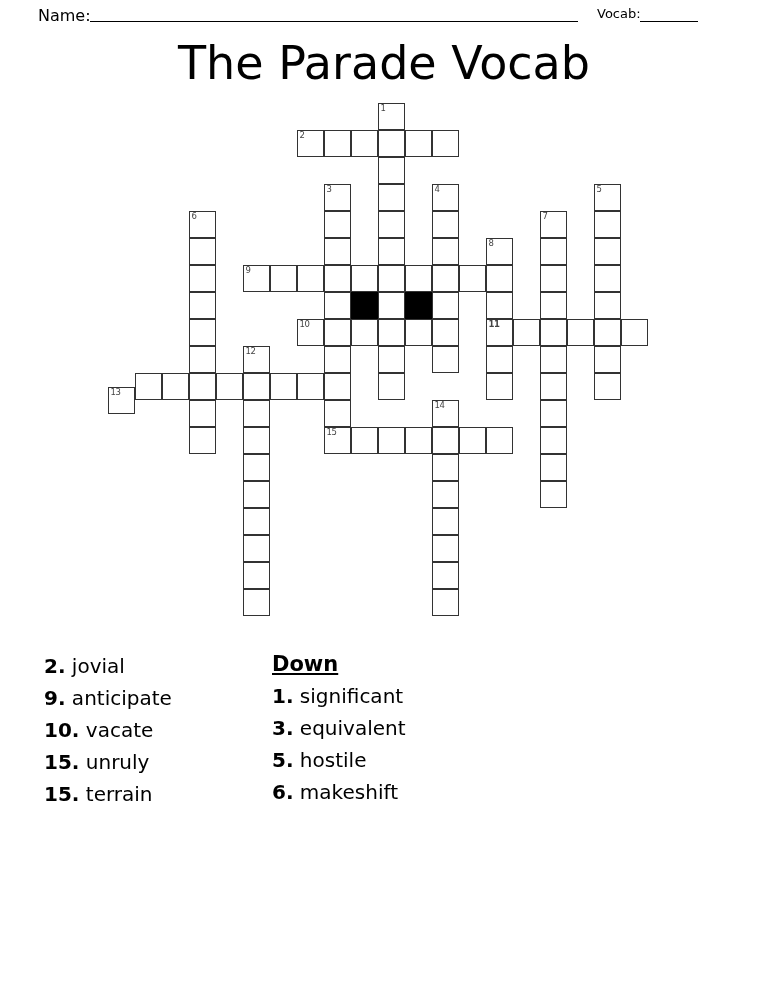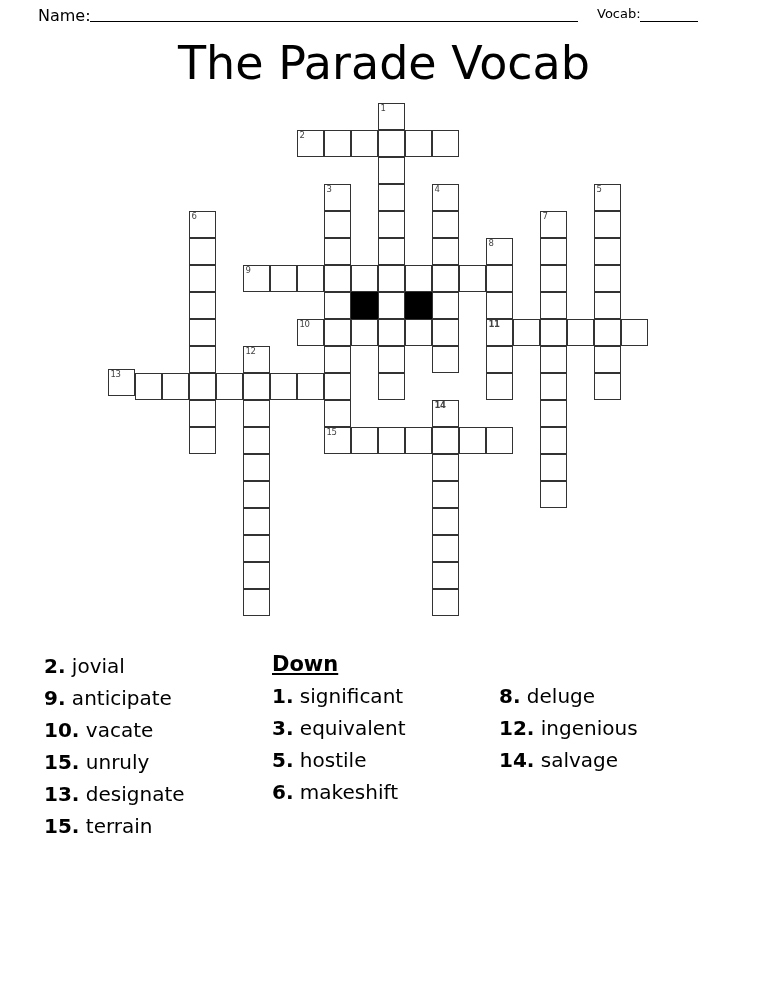--- a/index.html
+++ b/index.html
@@ -187,39 +187,39 @@
       <div class="cell" style="left: 189px; top: 346px;"></div>
       <div class="cell" style="left: 243px; top: 346px;">
         <span class="num">12</span>
       </div>
       <div class="cell" style="left: 324px; top: 346px;"></div>
       <div class="cell" style="left: 378px; top: 346px;"></div>
       <div class="cell" style="left: 432px; top: 346px;"></div>
       <div class="cell" style="left: 486px; top: 346px;"></div>
       <div class="cell" style="left: 540px; top: 346px;"></div>
       <div class="cell" style="left: 594px; top: 346px;"></div>
-      <div class="cell" style="left: 108px; top: 369px;">
+      <div class="cell" style="left: 108px; top: 387px;">
         <span class="num">13</span>
       </div>
       <div class="cell" style="left: 135px; top: 373px;"></div>
       <div class="cell" style="left: 162px; top: 373px;"></div>
       <div class="cell" style="left: 189px; top: 373px;"></div>
       <div class="cell" style="left: 216px; top: 373px;"></div>
       <div class="cell" style="left: 243px; top: 373px;"></div>
       <div class="cell" style="left: 270px; top: 373px;"></div>
       <div class="cell" style="left: 297px; top: 373px;"></div>
       <div class="cell" style="left: 324px; top: 373px;"></div>
       <div class="cell" style="left: 378px; top: 373px;"></div>
       <div class="cell" style="left: 486px; top: 373px;"></div>
       <div class="cell" style="left: 540px; top: 373px;"></div>
       <div class="cell" style="left: 594px; top: 373px;"></div>
       <div class="cell" style="left: 189px; top: 400px;"></div>
       <div class="cell" style="left: 243px; top: 400px;"></div>
       <div class="cell" style="left: 324px; top: 400px;"></div>
-      <div class="cell" style="left: 432px; top: 400px; font-weight: bold;">
+      <div class="cell" style="left: 432px; top: 400px;">
         <span class="num">14</span>
       </div>
       <div class="cell" style="left: 540px; top: 400px;"></div>
       <div class="cell" style="left: 189px; top: 427px;"></div>
       <div class="cell" style="left: 243px; top: 427px;"></div>
       <div class="cell" style="left: 324px; top: 427px;">
         <span class="num">15</span>
       </div>
       <div class="cell" style="left: 351px; top: 427px;"></div>
       <div class="cell" style="left: 378px; top: 427px;"></div>
@@ -245,39 +245,33 @@
     </div>
 
   <div class="clues">
 
     <div class="clue-col c1">
       <ul class="clue-list" id="across-list">
           <li class="clue-item"><span class="clue-num">2.</span><span class="clue-text"> jovial</span></li>
           <li class="clue-item"><span class="clue-num">9.</span><span class="clue-text"> anticipate</span></li>
           <li class="clue-item"><span class="clue-num">10.</span><span class="clue-text"> vacate</span></li>
           <li class="clue-item"><span class="clue-num">15.</span><span class="clue-text"> unruly</span></li>
-          <li class="clue-item"><span class="clue-num">13.</span><span class="clue-text"> designate</span></li>
           <li class="clue-item"><span class="clue-num">15.</span><span class="clue-text"> terrain</span></li>
         </ul>
     </div>
 
     <div class="clue-col c2">
       <div class="clue-head">Down</div>
       <ul class="clue-list" id="down-list">
           <li class="clue-item"><span class="clue-num">1.</span><span class="clue-text"> significant</span></li>
           <li class="clue-item"><span class="clue-num">3.</span><span class="clue-text"> equivalent</span></li>
           <li class="clue-item"><span class="clue-num">5.</span><span class="clue-text"> hostile</span></li>
           <li class="clue-item"><span class="clue-num">6.</span><span class="clue-text"> makeshift</span></li>
         </ul>
     </div>
 
     <div class="clue-col c3">
       <div class="spacer-head"></div>
-      <ul class="clue-list" id="down2-list">
-          <li class="clue-item"><span class="clue-num">8.</span><span class="clue-text"> deluge</span></li>
-          <li class="clue-item"><span class="clue-num">12.</span><span class="clue-text"> ingenious</span></li>
-          <li class="clue-item"><span class="clue-num">14.</span><span class="clue-text"> salvage</span></li>
-        </ul>
     </div>
 
   </div>
 
 </div>
 
 </body></html>

